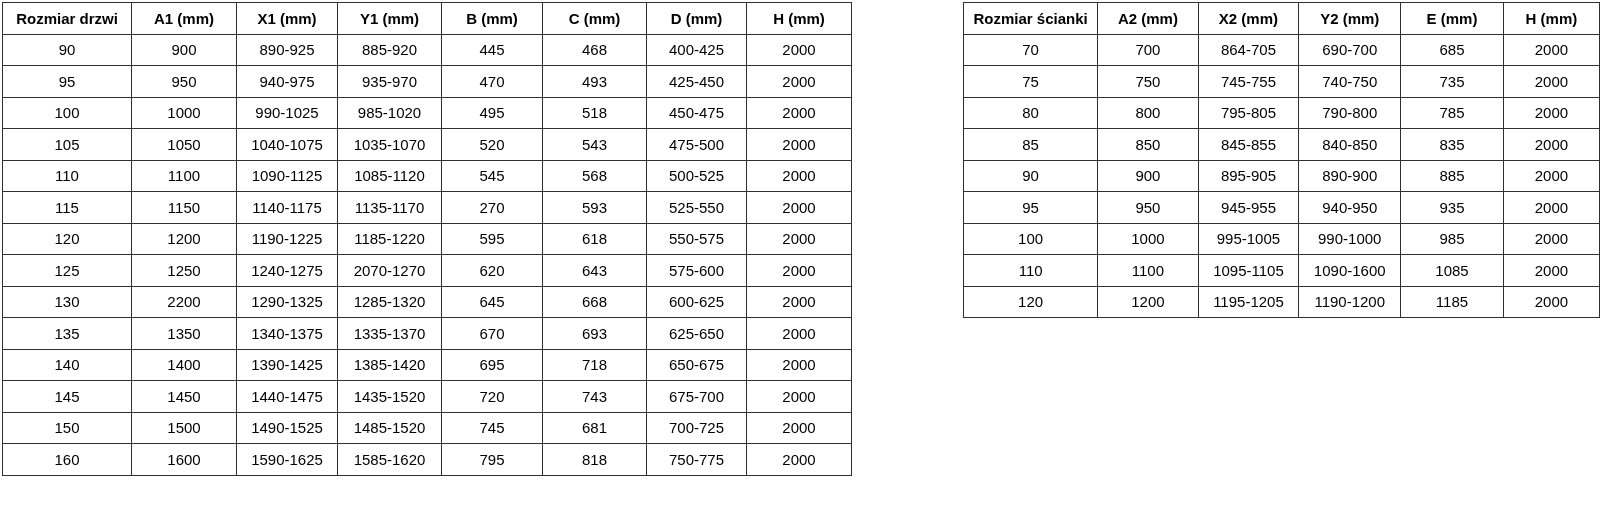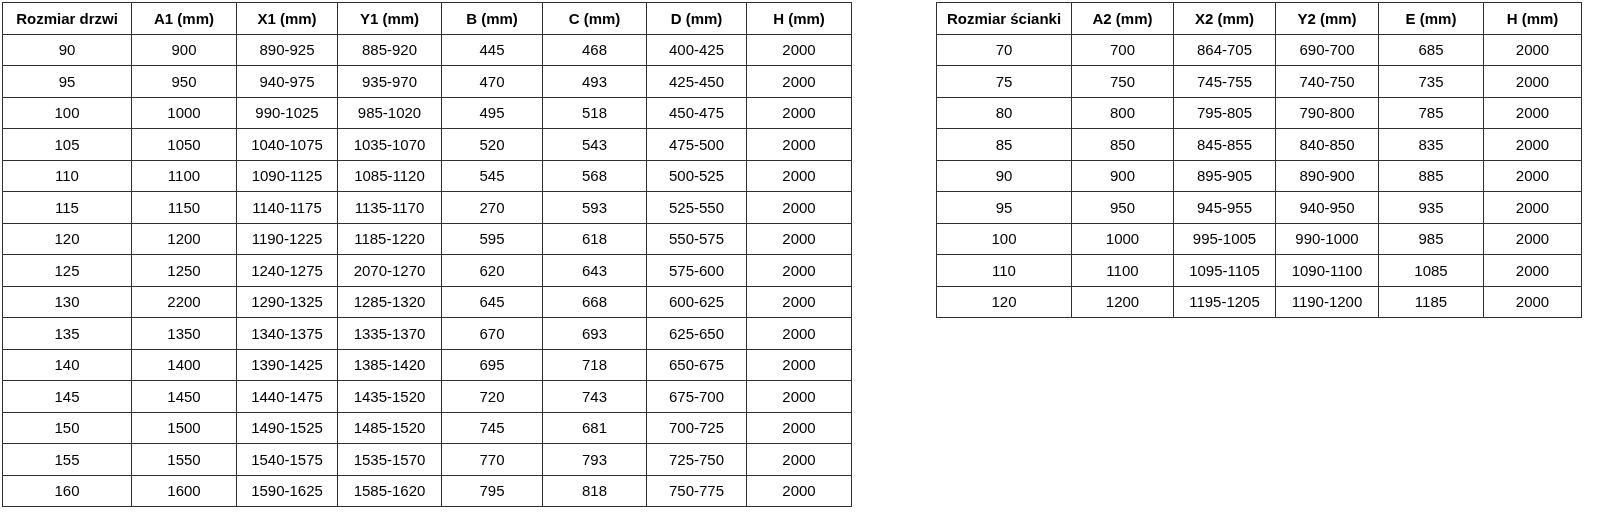--- a/index.html
+++ b/index.html
@@ -18,21 +18,21 @@
     position: relative;
     width: 1600px;
     height: 514px;
     background: #ffffff;
   }
   .tbl-wrap {
     position: absolute;
     top: 2px;
   }
   .tbl-wrap.left  { left: 2px; }
-  .tbl-wrap.right { left: 926px; padding-left: 10px; }
+  .tbl-wrap.right { left: 953px; padding-left: 10px; }
   table {
     border-collapse: collapse;
     table-layout: fixed;
     background: #ffffff;
   }
   th, td {
     border: 1.5px solid var(--border-color, #303030);
     text-align: center;
     vertical-align: middle;
     height: 30.5px;
@@ -198,30 +198,20 @@
             <td>150</td>
             <td>1500</td>
             <td>1490-1525</td>
             <td>1485-1520</td>
             <td>745</td>
             <td>681</td>
             <td>700-725</td>
             <td>2000</td>
           </tr>
           <tr>
-            <td>155</td>
-            <td>1550</td>
-            <td>1540-1575</td>
-            <td>1535-1570</td>
-            <td>770</td>
-            <td>793</td>
-            <td>725-750</td>
-            <td>2000</td>
-          </tr>
-          <tr>
             <td>160</td>
             <td>1600</td>
             <td>1590-1625</td>
             <td>1585-1620</td>
             <td>795</td>
             <td>818</td>
             <td>750-775</td>
             <td>2000</td>
           </tr>
         </tbody>
@@ -301,21 +291,21 @@
             <td>1000</td>
             <td>995-1005</td>
             <td>990-1000</td>
             <td>985</td>
             <td>2000</td>
           </tr>
           <tr>
             <td>110</td>
             <td>1100</td>
             <td>1095-1105</td>
-            <td>1090-1100</td>
+            <td>1090-1600</td>
             <td>1085</td>
             <td>2000</td>
           </tr>
           <tr>
             <td>120</td>
             <td>1200</td>
             <td>1195-1205</td>
             <td>1190-1200</td>
             <td>1185</td>
             <td>2000</td>

